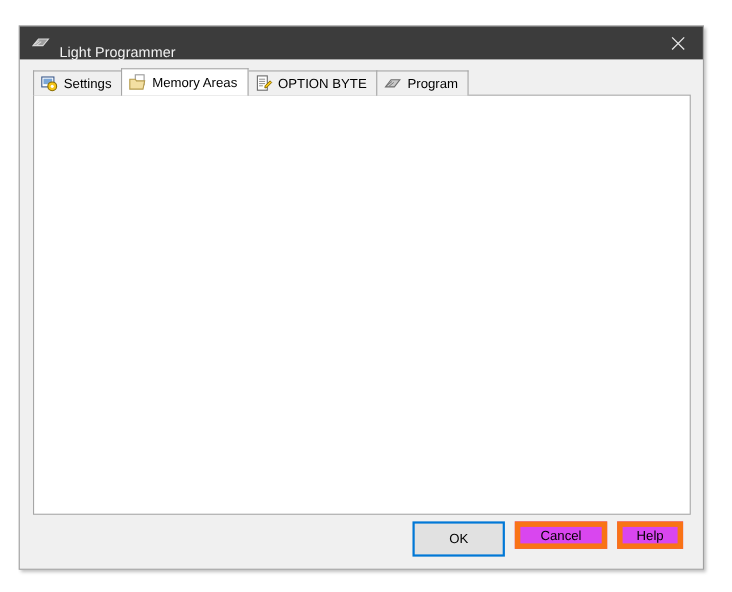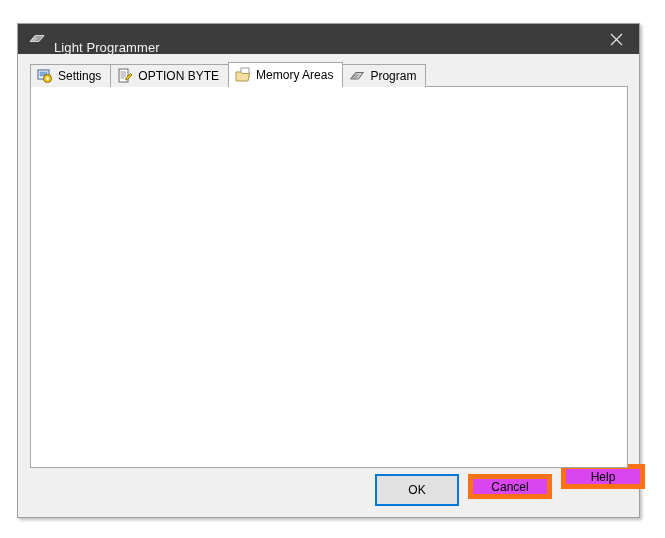--- a/index.html
+++ b/index.html
@@ -273,21 +273,21 @@
     left: 357px; top: 450px; width: 84px; height: 32px;
     background: #e1e1e1;
     border: 2px solid #0078d7;
   }
   #btn-cancel {
     position: absolute;
     left: 450px; top: 450px; width: 84px; height: 25px;
   }
   #btn-help {
     position: absolute;
-    left: 543px; top: 440px; width: 84px; height: 25px;
+    left: 543px; top: 450px; width: 60px; height: 25px;
   }
 </style>
 </head>
 <body>
 
 <div id="dialog">
 
   <div id="titlebar">
     <svg class="chip-icon" viewBox="0 0 18 14">
       <g stroke="#d8d8d8" stroke-width="1" fill="none">
@@ -309,35 +309,35 @@
     <div class="tab">
       <svg class="tab-icon" viewBox="0 0 16 16">
         <rect x="1" y="2" width="11" height="9" fill="#ffffff" stroke="#3b5a8c" stroke-width="1"></rect>
         <rect x="2.5" y="3.5" width="8" height="5" fill="#7ba7d7"></rect>
         <circle cx="10.5" cy="10.5" r="4" fill="#f5c518" stroke="#8a6d00" stroke-width="1"></circle>
         <circle cx="10.5" cy="10.5" r="1.4" fill="#ffffff"></circle>
       </svg>
       <span>Settings</span>
     </div>
 
+    <div class="tab selected">
+      <svg class="tab-icon" viewBox="0 0 16 16">
+        <rect x="6" y="1" width="8" height="9" fill="#ffffff" stroke="#9b9b9b" stroke-width="1"></rect>
+        <path d="M1 5 L6 5 L7 6.5 L14.5 6.5 L13 14 L1 14 Z" fill="#f3dfa2" stroke="#b59a4a" stroke-width="1"></path>
+      </svg>
+      <span>Memory Areas</span>
+    </div>
+
     <div class="tab">
       <svg class="tab-icon" viewBox="0 0 16 16">
         <rect x="2" y="1" width="9" height="13" fill="#ffffff" stroke="#6b6b6b" stroke-width="1"></rect>
         <path d="M3.5 4 H9 M3.5 6 H9 M3.5 8 H9 M3.5 10 H7" stroke="#8e8e8e" stroke-width="0.9"></path>
         <path d="M9 10 L13.5 5.5 L15 7 L10.5 11.5 L8.8 12 Z" fill="#f5c518" stroke="#8a6d00" stroke-width="0.9"></path>
       </svg>
       <span>OPTION BYTE</span>
-    </div>
-
-    <div class="tab selected">
-      <svg class="tab-icon" viewBox="0 0 16 16">
-        <rect x="6" y="1" width="8" height="9" fill="#ffffff" stroke="#9b9b9b" stroke-width="1"></rect>
-        <path d="M1 5 L6 5 L7 6.5 L14.5 6.5 L13 14 L1 14 Z" fill="#f3dfa2" stroke="#b59a4a" stroke-width="1"></path>
-      </svg>
-      <span>Memory Areas</span>
     </div>
 
     <div class="tab">
       <svg class="tab-icon" viewBox="0 0 16 16">
         <path d="M1.5 11 L6.5 4.5 L14.5 4.5 L9.5 11 Z" fill="#c9c9c9" stroke="#6f6f6f" stroke-width="1"></path>
         <path d="M3 9.6 L7.3 6.1 M4.7 10.4 L9 6.9" stroke="#6f6f6f" stroke-width="0.8"></path>
       </svg>
       <span>Program</span>
     </div>
 

